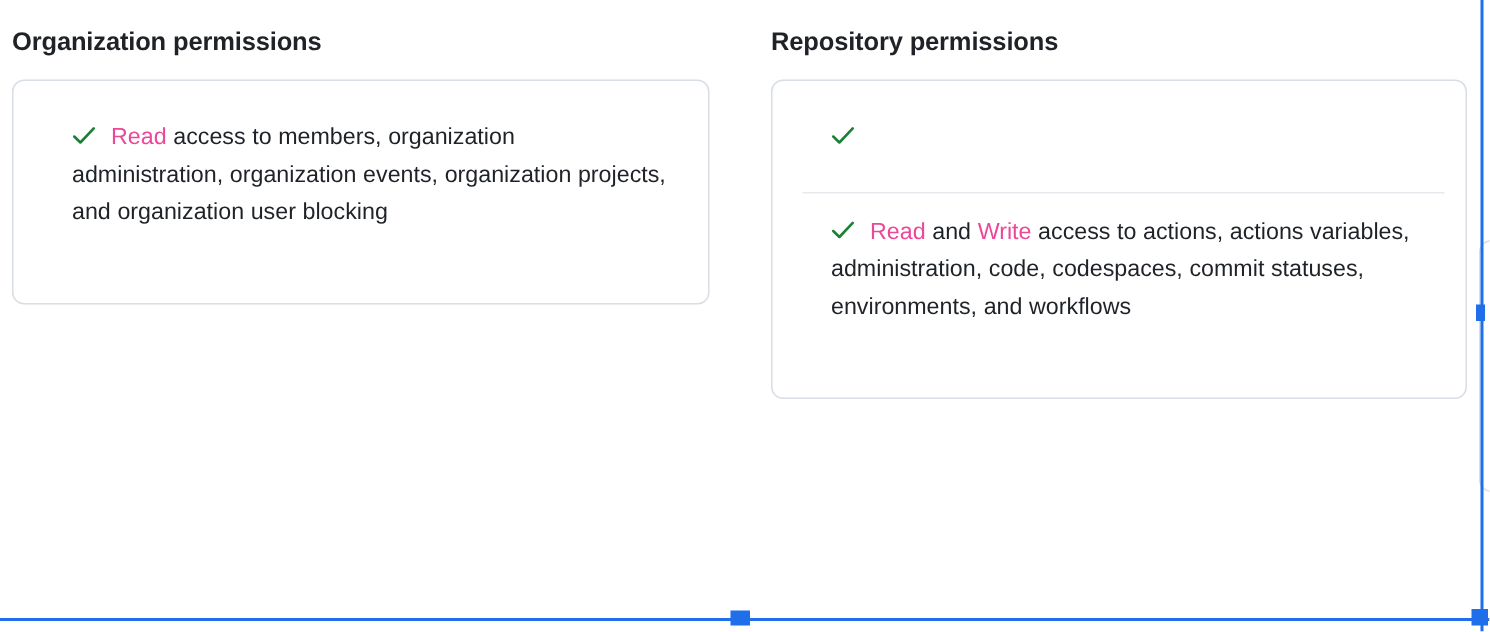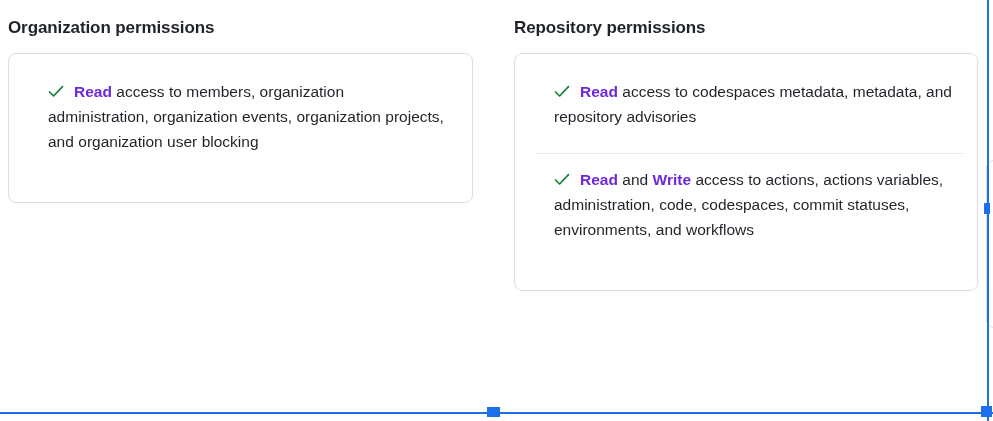--- a/index.html
+++ b/index.html
@@ -86,22 +86,22 @@
     display: inline-block;
     width: 16px;
     height: 13px;
     margin-right: 10px;
     vertical-align: -1px;
     position: relative;
   }
   .check-icon svg { display: block; }
 
   .perm-strong {
-    font-weight: bold;
-    color: #6d28d9;
+    font-weight: normal;
+    color: #ec4899;
   }
 
   
   #edge-card {
     position: absolute;
     left: 986px;
     top: 160px;
     width: 40px;
     height: 168px;
     border: 1px solid #d8dee4;
@@ -151,21 +151,21 @@
   <h2 class="section-heading">Repository permissions</h2>
 
   <div class="perm-card">
     <ul class="perm-list">
       <li class="perm-item">
         <div class="perm-inner">
           <span class="check-icon">
             <svg width="16" height="13" viewBox="0 0 16 13" aria-hidden="true">
               <path d="M1.5 7 L5.6 11 L14.5 1.6" fill="none" stroke="#1a7f37" stroke-width="1.7" stroke-linecap="round" stroke-linejoin="round"></path>
             </svg>
-          </span><span class="perm-body"><span class="perm-strong">Read</span><span> access to codespaces metadata, metadata, and repository advisories</span></span>
+          </span>
         </div>
       </li>
       <li class="perm-item">
         <div class="perm-inner">
           <span class="check-icon">
             <svg width="16" height="13" viewBox="0 0 16 13" aria-hidden="true">
               <path d="M1.5 7 L5.6 11 L14.5 1.6" fill="none" stroke="#1a7f37" stroke-width="1.7" stroke-linecap="round" stroke-linejoin="round"></path>
             </svg>
           </span><span class="perm-body"><span class="perm-strong">Read</span><span> and </span><span class="perm-strong">Write</span><span> access to actions, actions variables, administration, code, codespaces, commit statuses, environments, and workflows</span></span>
         </div>

